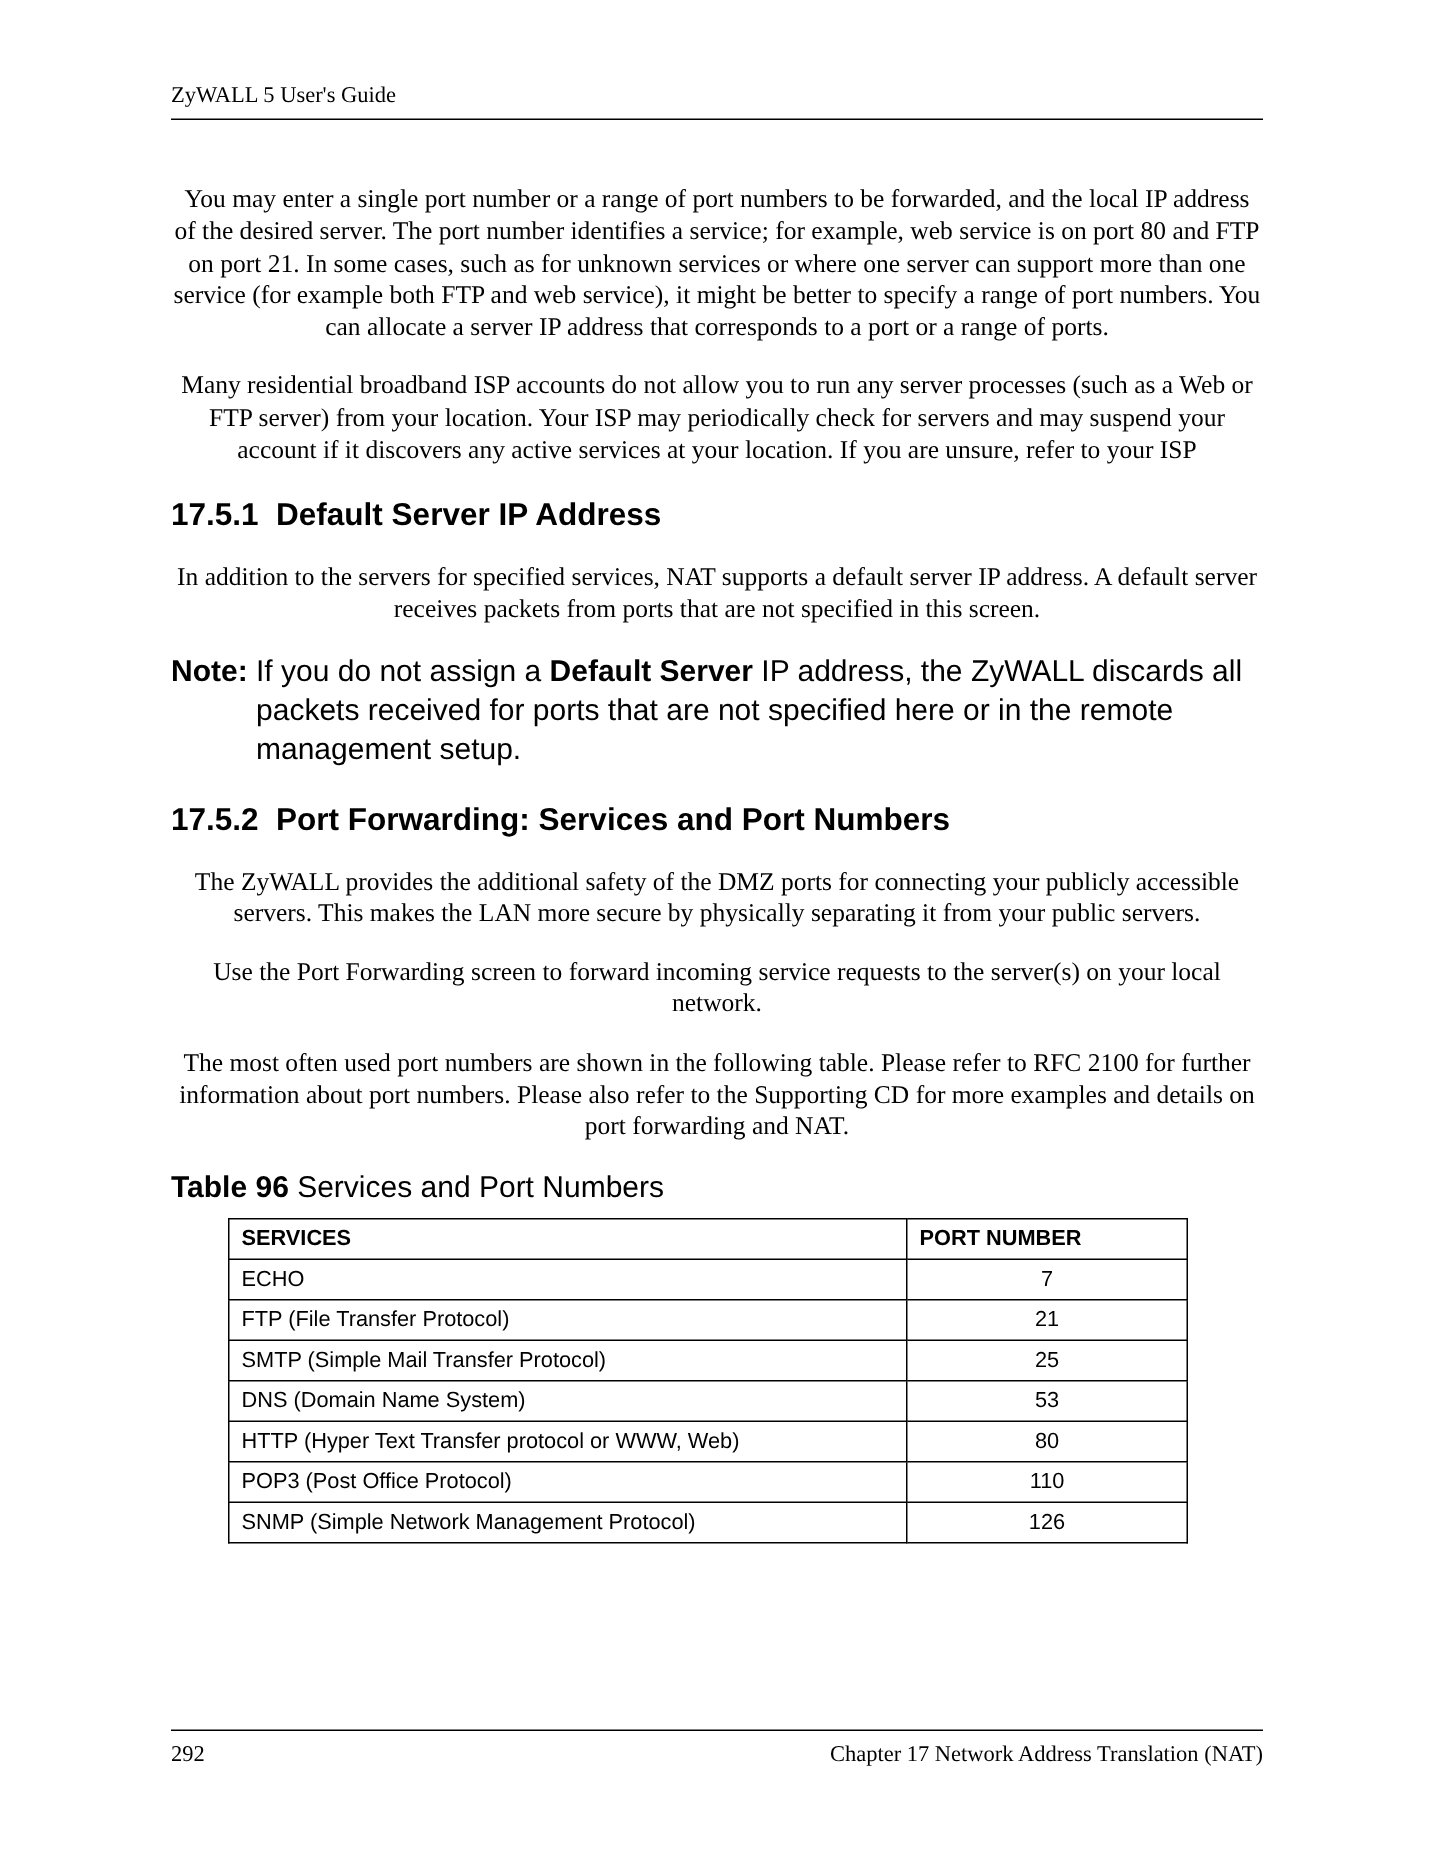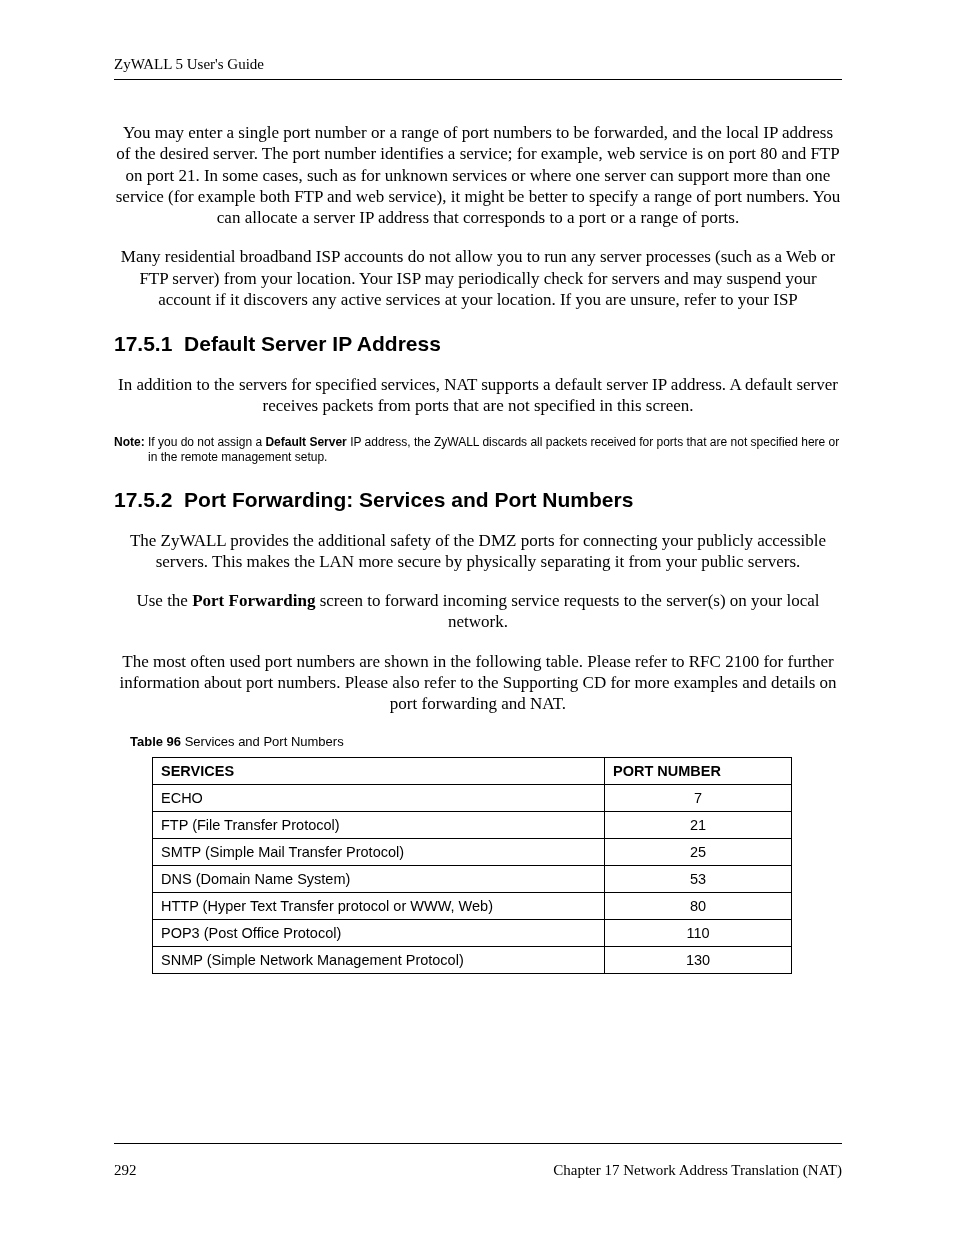--- a/index.html
+++ b/index.html
@@ -36,36 +36,36 @@
     text-align: center;
   }
   h2.section {
     font-family: Arial, Helvetica, sans-serif;
     font-weight: bold;
     font-size: 21px;
     margin: 22px 0 18px 0;
   }
   .note {
     font-family: Arial, Helvetica, sans-serif;
-    font-size: 12px;
+    font-size: 20px;
     line-height: 1.3;
     margin: 0 0 20px 0;
   }
   .note .note-label { font-weight: bold; }
   .note .note-bold { font-weight: bold; }
   .note-hang {
     display: flex;
   }
   .note-hang .h-label { flex: 0 0 auto; white-space: pre; }
   .note-hang .h-body { flex: 1 1 auto; }
-  .inline-bold { font-weight: bold; }
+  .inline-bold { font-weight: normal; }
   .table-caption {
     font-family: Arial, Helvetica, sans-serif;
-    font-size: 13px;
-    margin: 20px 0 8px 16px;
+    font-size: 20px;
+    margin: 20px 0 8px 0;
   }
   .table-caption .tbl-label { font-weight: bold; }
   table.port-table {
     border-collapse: collapse;
     width: 640px;
     font-family: Arial, Helvetica, sans-serif;
     font-size: 14.5px;
   }
   table.port-table th, table.port-table td {
     border: 1px solid #000;
@@ -83,21 +83,21 @@
   }
   table.port-table th.port-col {
     width: 170px;
   }
   .footer {
     position: absolute;
     left: 114px;
     right: 112px;
     bottom: 56px;
     border-top: 1px solid #000;
-    padding-top: 18px;
+    padding-top: 8px;
     font-size: 15px;
     display: flex;
     justify-content: space-between;
     align-items: center;
   }
 </style>
 </head>
 <body>
 
 <div class="page">
@@ -165,21 +165,21 @@
         <tr>
           <td>HTTP (Hyper Text Transfer protocol or WWW, Web)</td>
           <td class="port-col">80</td>
         </tr>
         <tr>
           <td>POP3 (Post Office Protocol)</td>
           <td class="port-col">110</td>
         </tr>
         <tr>
           <td>SNMP (Simple Network Management Protocol)</td>
-          <td class="port-col">130</td>
+          <td class="port-col">126</td>
         </tr>
       </tbody>
   </table>
 
   <div class="footer">
     <span>292</span>
     <span>Chapter 17 Network Address Translation (NAT)</span>
   </div>
 
 </div>

